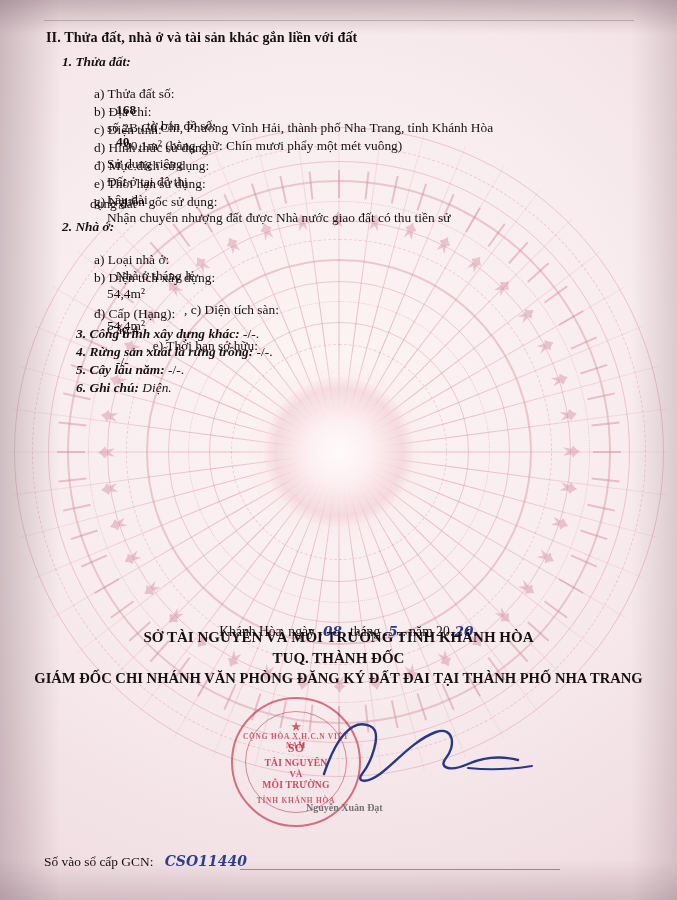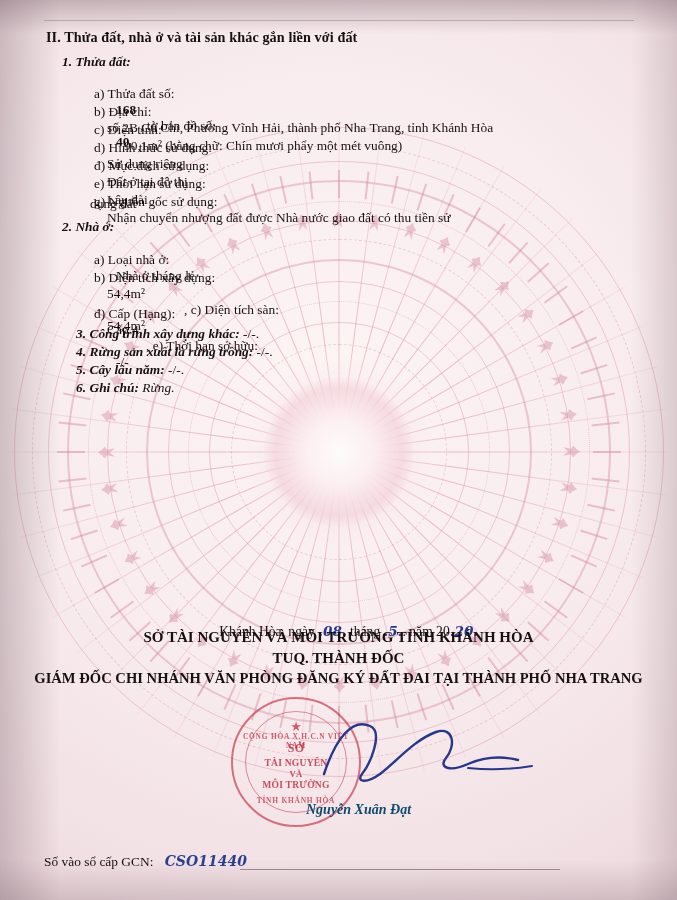--- a/index.html
+++ b/index.html
@@ -202,24 +202,23 @@
     left: 318px;
     top: 712px;
     width: 240px;
     height: 80px;
     pointer-events: none;
   }
   .signer {
     position: absolute;
     left: 306px;
     top: 802px;
-    color: #0c4a6e;
+    color: #737373;
     font-weight: bold;
-    font-size: 14px;
-    font-style: italic;
+    font-size: 10px;
   }
   .gcn-line {
     position: absolute;
     left: 44px;
     top: 853px;
     font-size: 13.4px;
   }
   .gcn-rule {
     position: absolute;
     left: 240px;
@@ -491,21 +490,21 @@
     <div class="line" style="left:56px; top:310px;">
       <span class="it">3. Công trình xây dựng khác:</span><span> -/-.</span>
     </div>
     <div class="line" style="left:56px; top:328px;">
       <span class="it">4. Rừng sản xuất là rừng trồng:</span><span> -/-.</span>
     </div>
     <div class="line" style="left:56px; top:346px;">
       <span class="it">5. Cây lâu năm:</span><span> -/-.</span>
     </div>
     <div class="line" style="left:56px; top:364px;">
-      <span class="it">6. Ghi chú:</span><span class="ital"> Rừng.</span>
+      <span class="it">6. Ghi chú:</span><span class="ital"> Diện.</span>
     </div>
 
     <div class="footerline" style="top:607px; font-size:13.6px;">
       <span>Khánh Hòa, ngày </span><span class="hand-num">.08.</span><span> tháng </span><span class="hand-num">.5.</span><span>. năm 20</span><span class="hand-num">.20.</span>
     </div>
 
     <div class="footerline b" style="top:629px; font-size:15px;">SỞ TÀI NGUYÊN VÀ MÔI TRƯỜNG TỈNH KHÁNH HÒA</div>
     <div class="footerline b" style="top:650px; font-size:15px;">TUQ. THÀNH ĐỐC</div>
     <div class="footerline b" style="top:670px; font-size:14.6px;">GIÁM ĐỐC CHI NHÁNH VĂN PHÒNG ĐĂNG KÝ ĐẤT ĐAI TẠI THÀNH PHỐ NHA TRANG</div>
 

